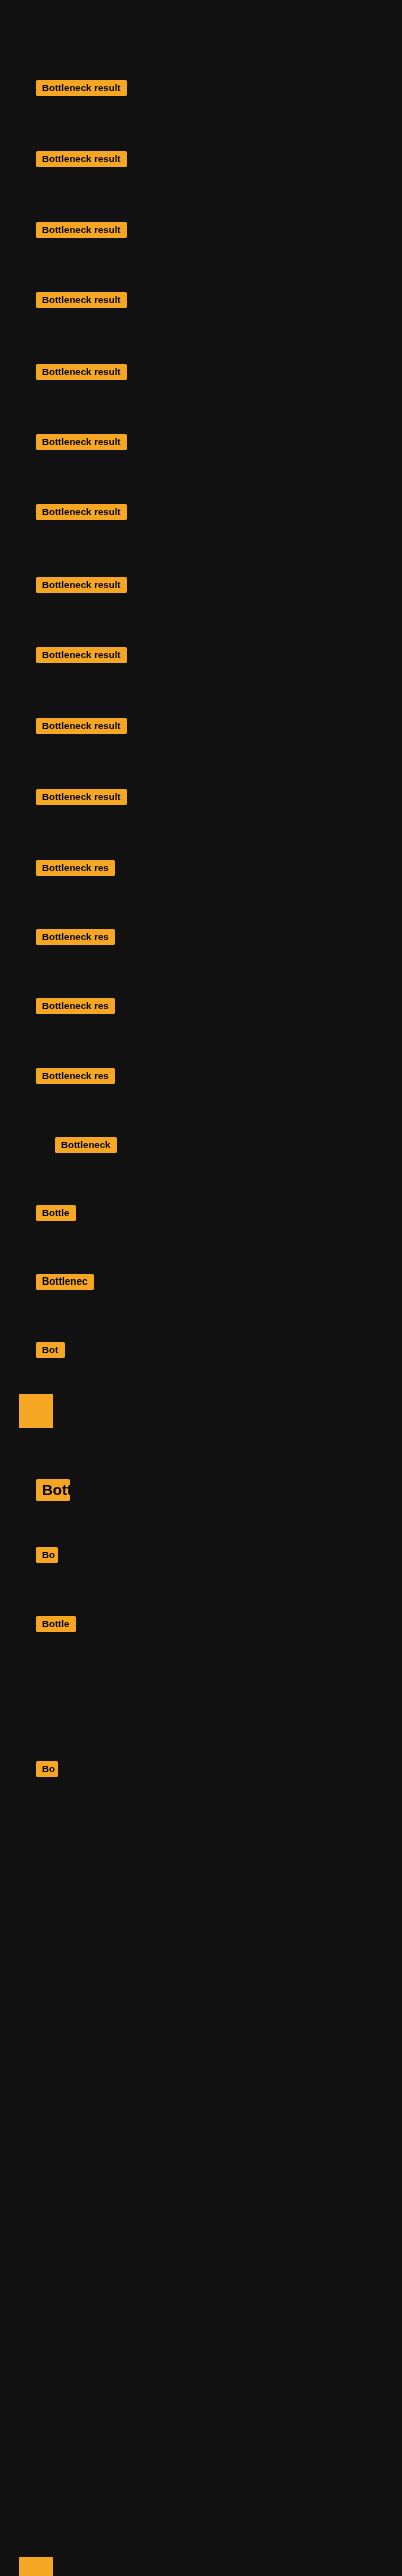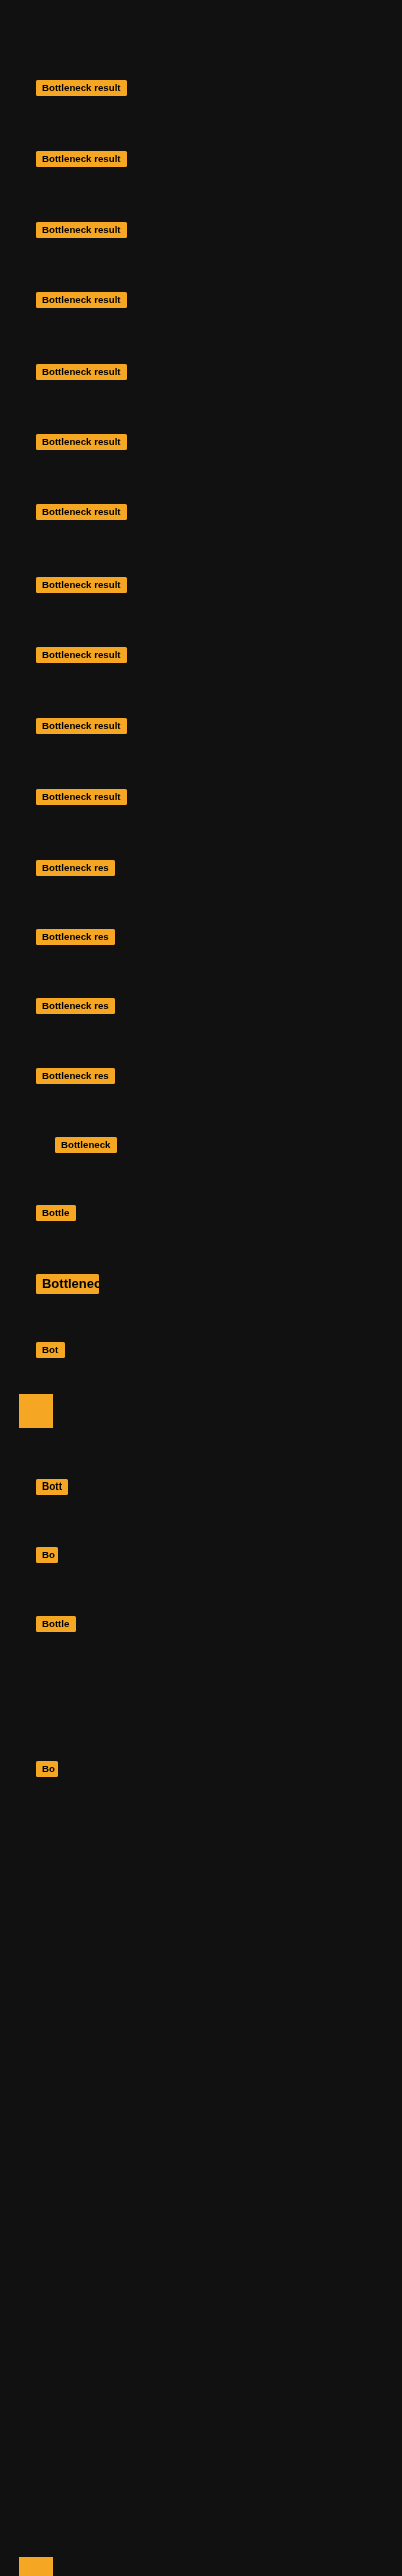--- a/index.html
+++ b/index.html
@@ -55,23 +55,23 @@
     <div class="row" style="top: 543px;"><span class="badge" style="max-width: 121px; font-size: 9.7px;">Bottleneck result</span></div>
     <div class="row" style="top: 613px;"><span class="badge" style="max-width: 117px; font-size: 9.7px;">Bottleneck result</span></div>
     <div class="row" style="top: 684px;"><span class="badge" style="max-width: 115px; font-size: 9.7px;">Bottleneck result</span></div>
     <div class="row" style="top: 755px;"><span class="badge" style="max-width: 113px; font-size: 9.7px;">Bottleneck result</span></div>
     <div class="row" style="top: 826px;"><span class="badge" style="max-width: 105px; font-size: 9.7px;">Bottleneck res</span></div>
     <div class="row" style="top: 895px;"><span class="badge" style="max-width: 101px; font-size: 9.7px;">Bottleneck res</span></div>
     <div class="row" style="top: 964px;"><span class="badge" style="max-width: 98px; font-size: 9.7px;">Bottleneck res</span></div>
     <div class="row" style="top: 1034px;"><span class="badge" style="max-width: 95px; font-size: 9.7px;">Bottleneck res</span></div>
     <div class="row" style="top: 1103px;"><span class="badge" style="max-width: 72px; font-size: 9.7px; margin-left: 19px;">Bottleneck</span></div>
     <div class="row" style="top: 1171px;"><span class="badge" style="max-width: 47px; font-size: 9.7px;">Bottle</span></div>
-    <div class="row" style="top: 1240px;"><span class="badge" style="max-width: 63px; font-size: 13px;">Bottlenec</span></div>
+    <div class="row" style="top: 1240px;"><span class="badge" style="max-width: 63px; font-size: 10px;">Bottlenec</span></div>
     <div class="row" style="top: 1308px;"><span class="badge" style="max-width: 31px; font-size: 9.7px;">Bot</span></div>
-    <div class="row" style="top: 1445px;"><span class="badge" style="max-width: 34px; font-size: 10px;">Bott</span></div>
+    <div class="row" style="top: 1445px;"><span class="badge" style="max-width: 34px; font-size: 15px;">Bott</span></div>
     <div class="row" style="top: 1513px;"><span class="badge" style="max-width: 22.5px; font-size: 9.7px;">Bo</span></div>
     <div class="row" style="top: 1582px;"><span class="badge" style="max-width: 47px; font-size: 9.7px;">Bottle</span></div>
     <div class="row" style="top: 1727px;"><span class="badge" style="max-width: 22.5px; font-size: 9.7px;">Bo</span></div>
   </div>
 <div id="bars-container">
     <div class="bar-accent" style="top: 1377px; height: 32px;"></div>
     <div class="bar-accent" style="top: 2540px; height: 32px;"></div>
   </div>
 
 

